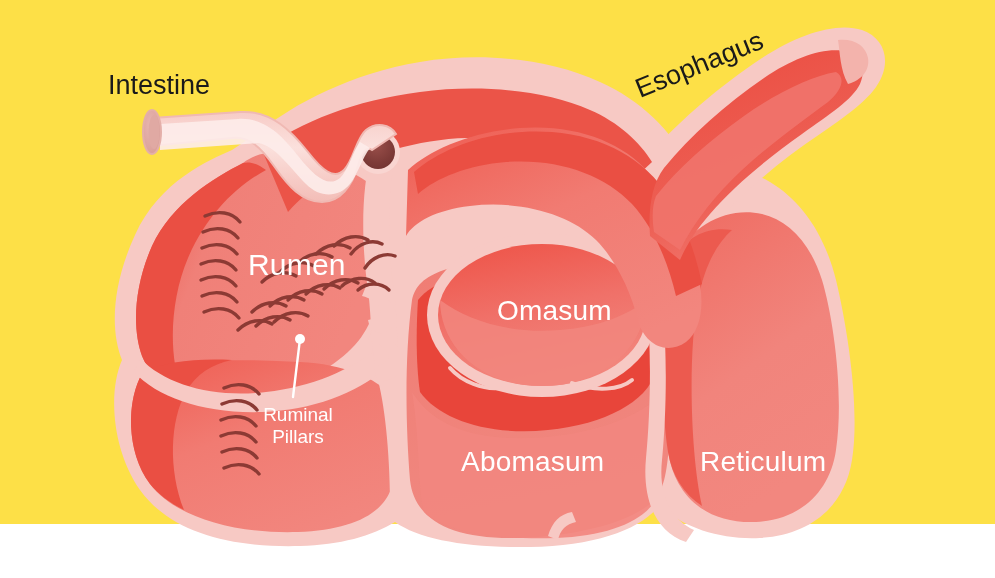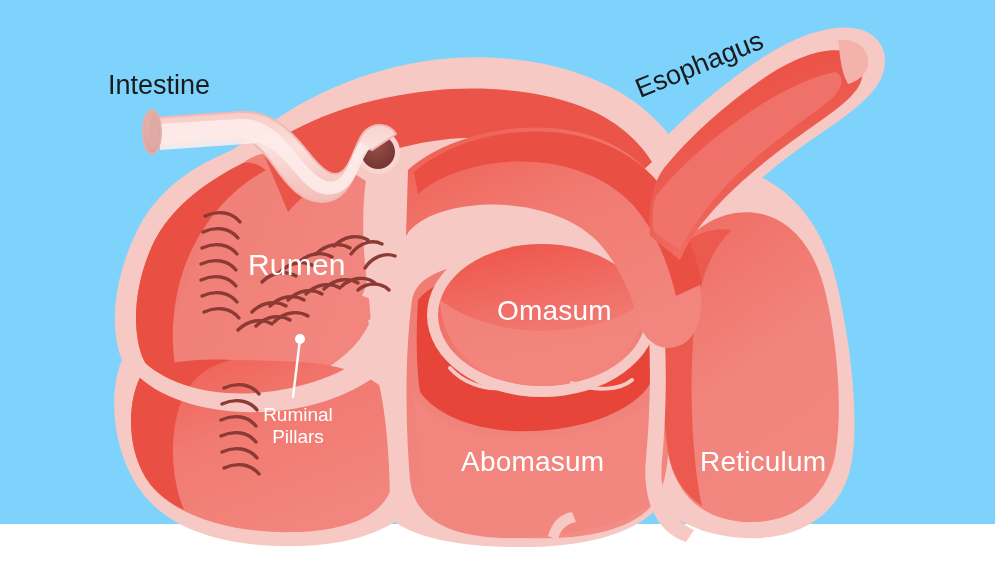--- a/index.html
+++ b/index.html
@@ -10,21 +10,21 @@
   body {
     width: 995px;
     height: 578px;
     overflow: hidden;
     font-family: "Liberation Sans", sans-serif;
   }
   #diagram-root {
     position: relative;
     width: 995px;
     height: 524px;
-    background: #7dd3fc;
+    background: #fde047;
   }
   svg.stage {
     position: absolute;
     top: 0;
     left: 0;
     width: 995px;
     height: 578px;
     display: block;
   }
   .organ-label {

